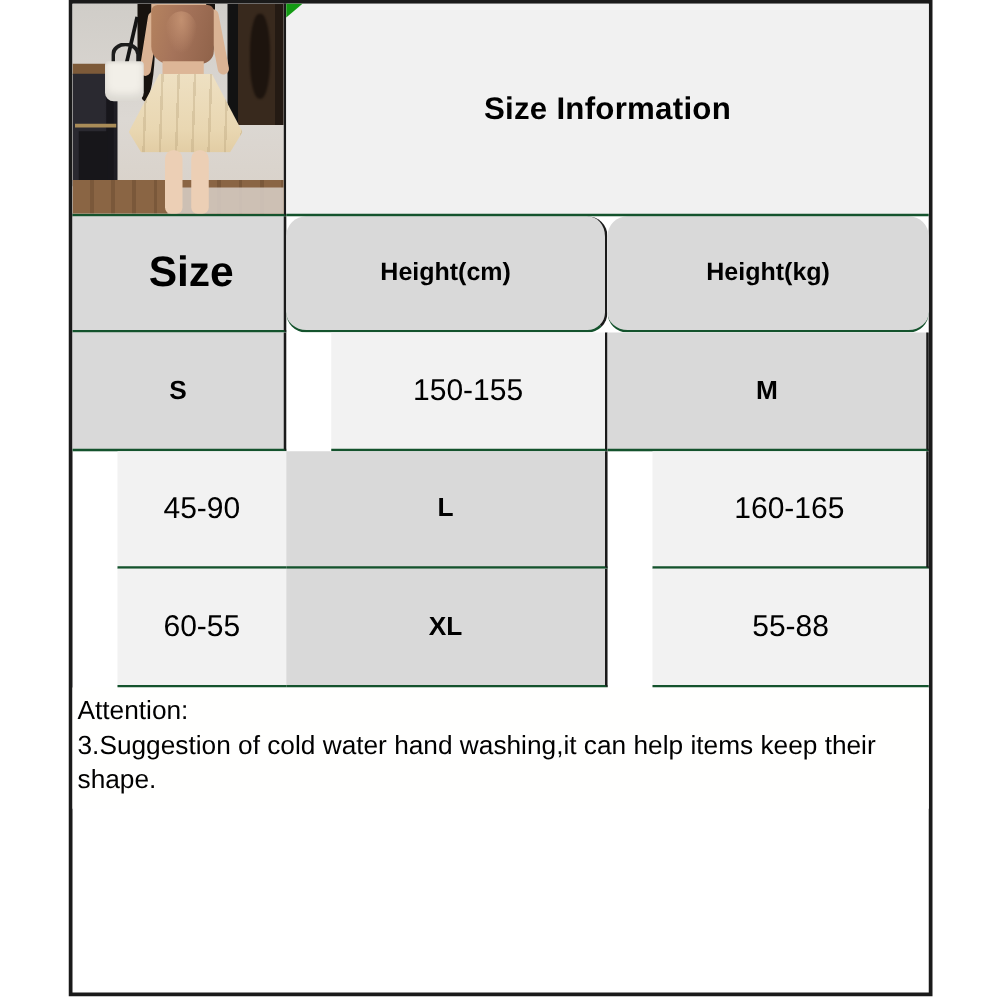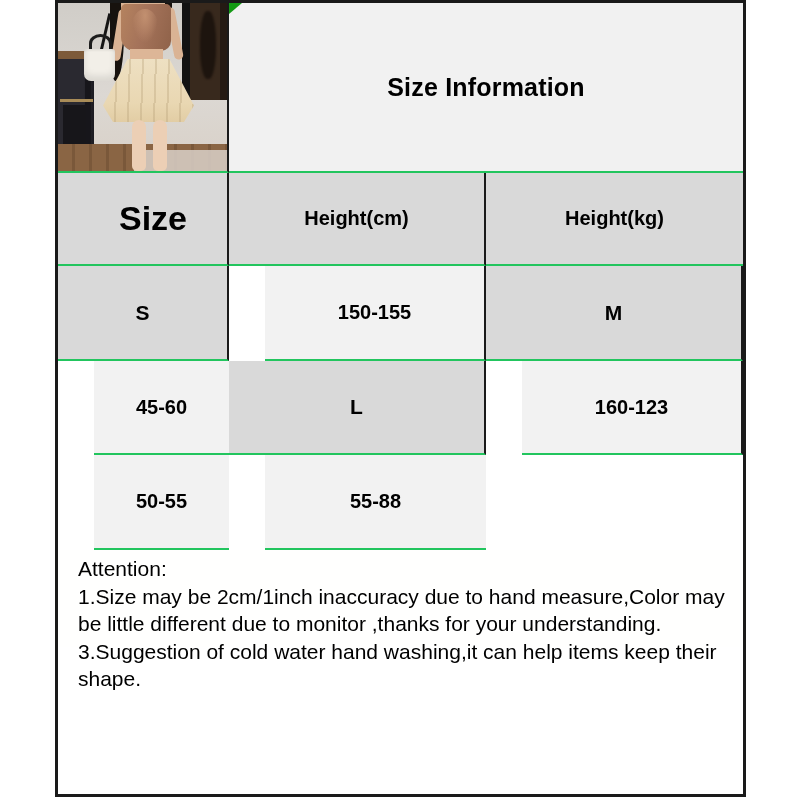--- a/index.html
+++ b/index.html
@@ -7,38 +7,38 @@
   body { font-family:"Liberation Sans", sans-serif; color:#000; }
   .page { position:relative; width:800px; height:800px; background:#fff; overflow:hidden; }
 
   .size-table {
     position:absolute; left:55px; top:0; width:691px; height:797px;
     border:3px solid #1a1a1a;
     display:grid;
     grid-template-columns:171px 257px 257px;
     grid-template-rows:170px 93px 95px 94px 95px 97px 147px;
   }
-  .cell { border-right:2px solid #1a1a1a; border-bottom:2px solid #22c55e;
+  .cell { border-right:2px solid #1a1a1a; border-bottom:2px solid #14532d;
           display:flex; align-items:center; justify-content:center; }
   .cell.last-col { border-right:none; }
   .gray  { background:#d9d9d9; }
   .light { background:#f2f2f2; }
 
   .title-cell { grid-column:2 / 4; background:#f1f1f1; position:relative;
                 font-size:25px; font-weight:bold; letter-spacing:0.2px; }
   .corner-tri { position:absolute; top:0; left:0; width:0; height:0;
                 border-top:11px solid #149a14; border-right:13px solid transparent; }
 
-  .col-head { font-weight:bold; font-size:20px; }
+  .col-head { font-weight:bold; font-size:20px;border-radius:16px; }
   .size-head { font-weight:bold; font-size:34px;padding-left:21px; }
   .size-label { font-weight:bold; font-size:21px; }
-  .val { font-weight:bold; font-size:20px;margin-left:36px; }
+  .val { font-weight:normal; font-size:24px;margin-left:36px; }
 
   .attention-cell { grid-column:1 / 4; background:#fffffe; border-bottom:none;
-                    display:block; padding:5px 6px 0 20px;
+                    display:block; padding:5px 6px 0 4px;
                     font-size:21px; line-height:27.5px; font-weight:400; }
 
   
   .photo-cell { padding:0; position:relative; overflow:hidden;
                 background:linear-gradient(180deg,#d0cdc8 0%,#dcd8d3 55%,#d8d0c7 100%); }
   .photo-cell > div { position:absolute; }
   .wardrobe { left:124px; top:0; width:45px; height:97px;
               background:linear-gradient(90deg,#121212 0 8px,#38291d 8px 38px,#241a13 38px);
   }
   .mirror-fig { left:142px; top:8px; width:16px; height:68px; background:#1d140e;
@@ -124,28 +124,28 @@
     </div>
 
     <div class="cell gray size-head">Size</div>
     <div class="cell gray col-head">Height(cm)</div>
     <div class="cell gray col-head last-col">Height(kg)</div>
 
     <div class="cell gray size-label">S</div>
     <div class="cell light val">150-155</div>
 
     <div class="cell gray size-label">M</div>
-    <div class="cell light val last-col">45-60</div>
+    <div class="cell light val last-col">45-90</div>
 
     <div class="cell gray size-label">L</div>
-    <div class="cell light val">160-123</div>
-    <div class="cell light val last-col">50-55</div>
+    <div class="cell light val">160-165</div>
+    <div class="cell light val last-col">60-55</div>
 
+    <div class="cell gray size-label">XL</div>
     <div class="cell light val last-col">55-88</div>
 
     <div class="cell attention-cell last-col">
       <div>Attention:</div>
-      <div>1.Size may be 2cm/1inch inaccuracy due to hand measure,Color may be little different due to monitor ,thanks for your understanding.</div>
       <div>3.Suggestion of cold water hand washing,it can help items keep their shape.</div>
     </div>
 
   </div>
 </div>
 
 </body></html>

